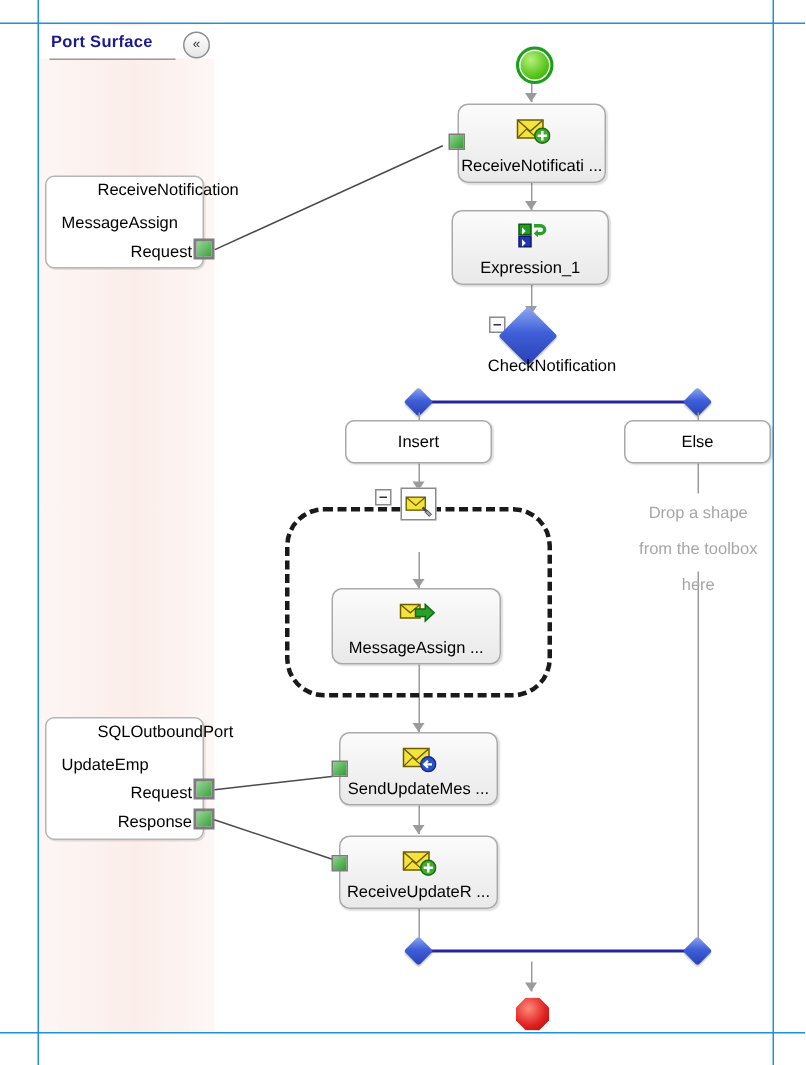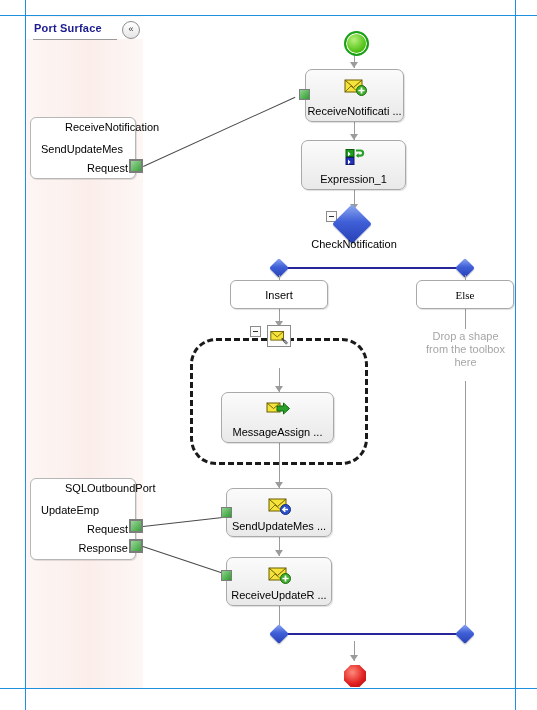--- a/index.html
+++ b/index.html
@@ -76,42 +76,42 @@
       clip-path:polygon(30% 0,70% 0,100% 30%,100% 70%,70% 100%,30% 100%,0 70%,0 30%);
       box-shadow:1px 1px 1px rgba(0,0,0,.25);}
 
   
   #construct-box{position:absolute;box-sizing:border-box;border:3px dashed #1a1a1a;border-radius:26px;
       background:transparent;}
   #construct-label{position:absolute;font-size:11px;color:#000;white-space:nowrap;}
   #construct-icon-frame{position:absolute;width:24px;height:22px;box-sizing:border-box;
       border:1px solid #8b8b8b;background:#fdfdfd;}
 
-  #drop-hint{position:absolute;text-align:center;font-size:11px;color:#a6a6a6;line-height:13px;
+  #drop-hint{position:absolute;text-align:center;font-size:11px;color:#a6a6a6;line-height:24px;
       white-space:pre-line;}
 </style>
 </head>
 <body>
 
 <div id="canvas">
 
   <div class="guide-h" style="top:15px;"></div>
   <div class="guide-h" style="top:688px;"></div>
   <div class="guide-v" style="left:25px;"></div>
   <div class="guide-v" style="left:515px;"></div>
 
   <div id="port-surface"></div>
   <div id="port-surface-header"></div>
   <div id="port-surface-title">Port Surface</div>
   <div id="ps-rule"></div>
   <div id="ps-collapse">«</div>
 
   <div class="port" style="left:30px;top:117px;width:104px;height:60px;">
     <div class="port-name">ReceiveNotification</div>
-    <div class="port-op" style="top:25px;">SendUpdateMes</div>
+    <div class="port-op" style="top:25px;">MessageAssign</div>
     <div class="port-msg" style="top:44px;">Request</div>
   </div>
   <div class="handle sel" style="left:129px;top:159px;"></div>
 
   <div class="port" style="left:30px;top:478px;width:104px;height:80px;">
     <div class="port-name">SQLOutboundPort</div>
     <div class="port-op" style="top:25px;">UpdateEmp</div>
     <div class="port-msg" style="top:44px;">Request</div>
     <div class="port-msg" style="top:63px;">Response</div>
   </div>
@@ -185,26 +185,26 @@
       <rect x="4" y="10.5" width="8" height="7" fill="#2233bb" stroke="#101a6b" stroke-width="1"></rect>
       <path d="M6 12.5l2.5 2.5L6 17.5z" fill="#ffffff"></path>
       <path d="M14 3.5h4.5a2.6 2.6 0 0 1 0 5.2H15" fill="none" stroke="#2aa02a" stroke-width="2.2"></path>
       <path d="M16.5 6.0l-2.6 2.7 2.8 2.4z" fill="#2aa02a"></path>
     </svg>
     <div class="shape-label">Expression_1</div>
   </div>
 
   <div class="collapse" style="left:326px;top:211px;"></div>
   <div class="diamond" style="left:338px;top:210px;width:28px;height:28px;"></div>
-  <div class="diamond-label" style="left:254px;top:238px;width:200px;">CheckNotification</div>
+  <div class="diamond-label" style="left:268px;top:238px;width:200px;">CheckNotification</div>
 
   <div class="branch" style="left:230px;top:280px;width:98px;height:29px;">
     <span>Insert</span>
   </div>
-  <div class="branch" style="left:416px;top:280px;width:98px;height:29px;font-family:Liberation Serif, serif;">
+  <div class="branch" style="left:416px;top:280px;width:98px;height:29px;">
     <span>Else</span>
   </div>
 
   <div id="drop-hint" style="left:408px;top:330px;width:115px;">Drop a shape
 from the toolbox
 here</div>
 
   <div id="construct-box" style="left:190px;top:338px;width:178px;height:127px;"></div>
   <div class="collapse" style="left:250px;top:326px;"></div>
   <div id="construct-icon-frame" style="left:267px;top:325px;">

